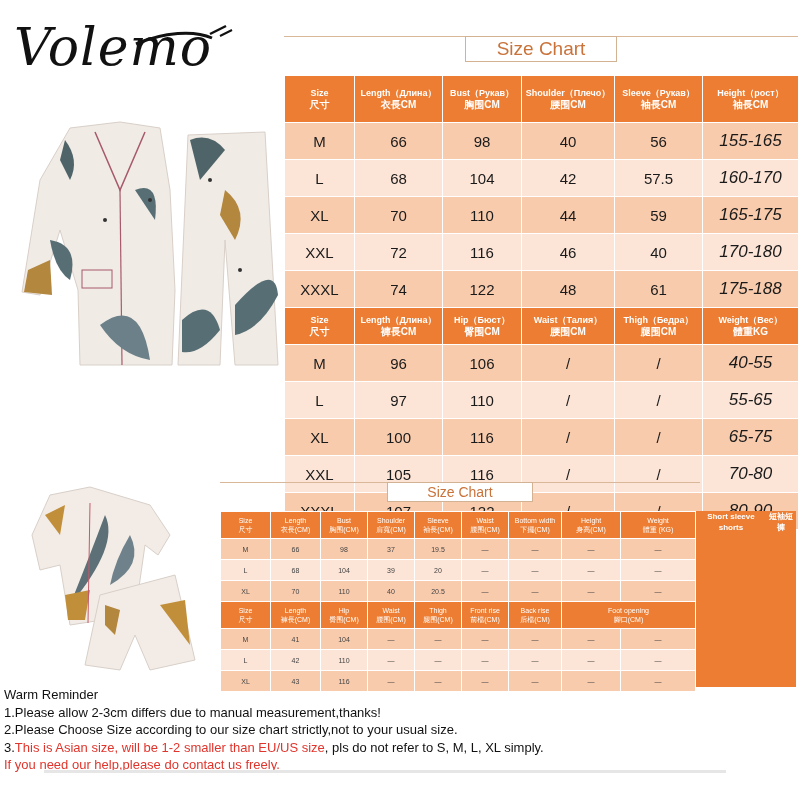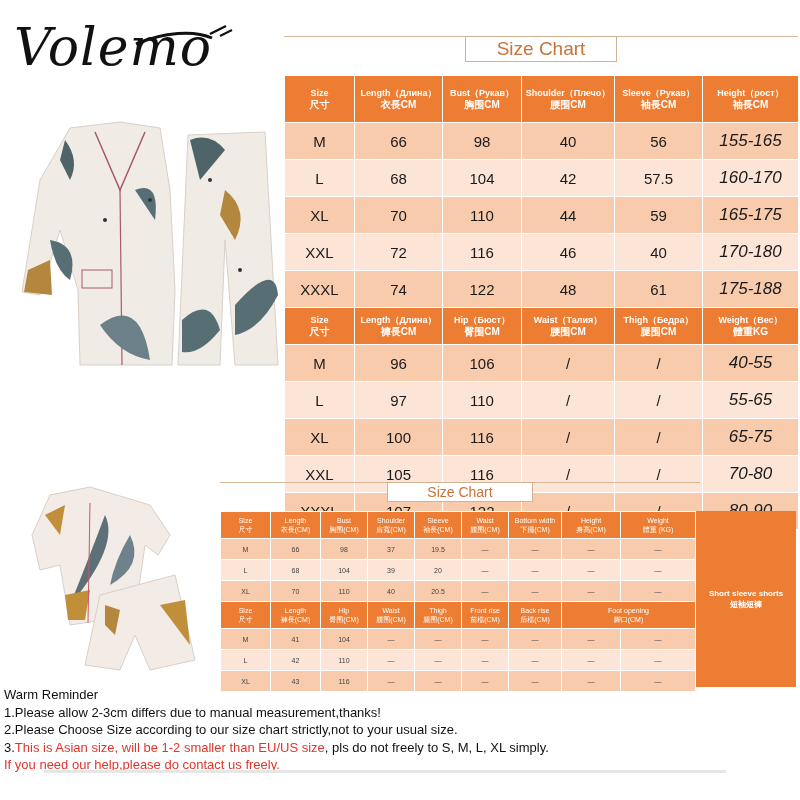--- a/index.html
+++ b/index.html
@@ -31,21 +31,21 @@
   .big td { height: 37px; font-size: 15px; color: #1a1a1a; }
   .big td.h { font-size: 17px; font-style: italic; }
   .big tr.odd td { background: #f8cbad; }
   .big tr.even td { background: #fce4d6; }
 
   .small { left: 220px; top: 511px; width: 475px; }
   .small th { background: #ec7d32; color: #fff; font-weight: normal; font-size: 7px; line-height: 9px; height: 27px; }
   .small td { height: 21px; font-size: 7px; color: #444; }
   .small tr.odd td { background: #f8cbad; }
   .small tr.even td { background: #fce4d6; }
-  .side-panel { position: absolute; left: 696px; top: 511px; width: 100px; height: 176px; background: #ec7d32; color: #fff; text-align: center; display: flex; flex-direction: column; justify-content: center; font-size: 8px; font-weight: bold; line-height: 11px; }
+  .side-panel { position: absolute; left: 696px; top: 511px; width: 100px; height: 176px; background: #ec7d32; color: #fff; text-align: center; display: flex; flex-direction: row; justify-content: center; font-size: 8px; font-weight: bold; line-height: 11px; }
 
   .reminder { position: absolute; left: 4px; top: 686px; font-size: 13px; line-height: 17.5px; color: #111; font-family: Liberation Sans, sans-serif; }
   .reminder .red { color: #e0352c; }
   .reminder-title { font-weight: normal; }
   .bottom-bar { position: absolute; left: 44px; top: 770px; width: 682px; height: 3px; background: #e6e6e6; }
 </style>
 </head>
 <body>
 
 <div class="logo">
@@ -409,16 +409,16 @@
 
 <div class="side-panel">
   <div>Short sleeve shorts</div>
   <div>短袖短褲</div>
 </div>
 
 <div class="reminder">
   <div class="reminder-title">Warm Reminder</div>
   <div>1.Please allow 2-3cm differs due to manual measurement,thanks!</div>
   <div>2.Please Choose Size according to our size chart strictly,not to your usual size.</div>
-  <div><span>3.</span><span class="red">This is Asian size, will be 1-2 smaller than EU/US size</span><span>, pls do not freely to S, M, L, XL simply.</span></div>
+  <div><span>3.</span><span class="red">This is Asian size, will be 1-2 smaller than EU/US size</span><span>, pls do not refer to S, M, L, XL simply.</span></div>
   <div class="red">If you need our help,please do contact us freely.</div>
 </div>
 <div class="bottom-bar"></div>
 
 </body></html>

